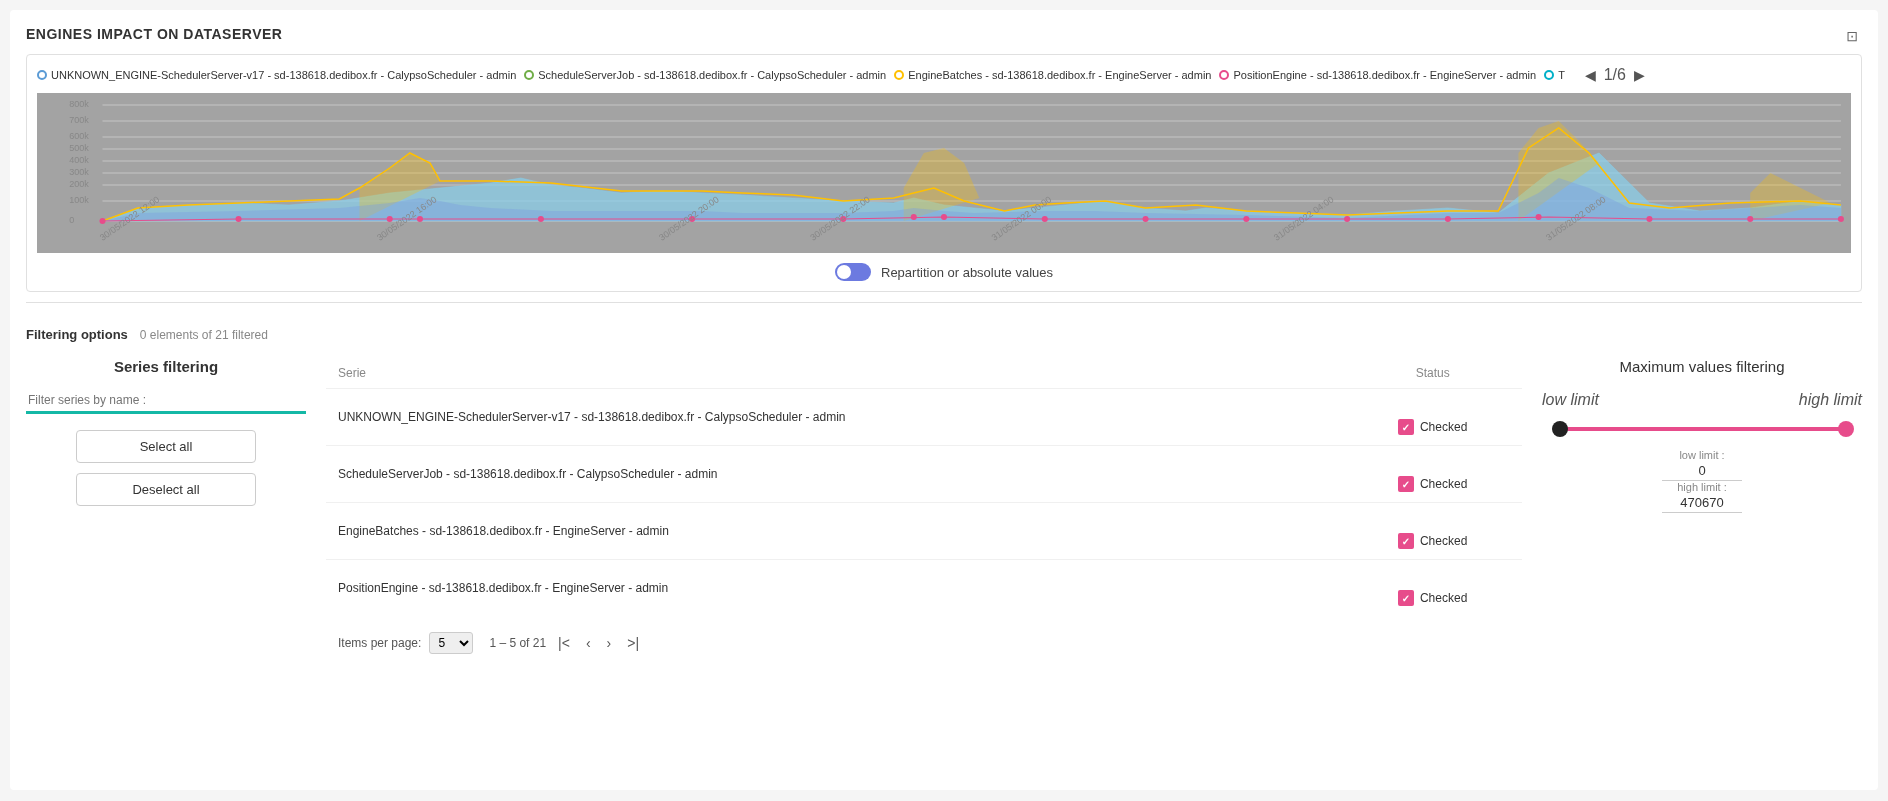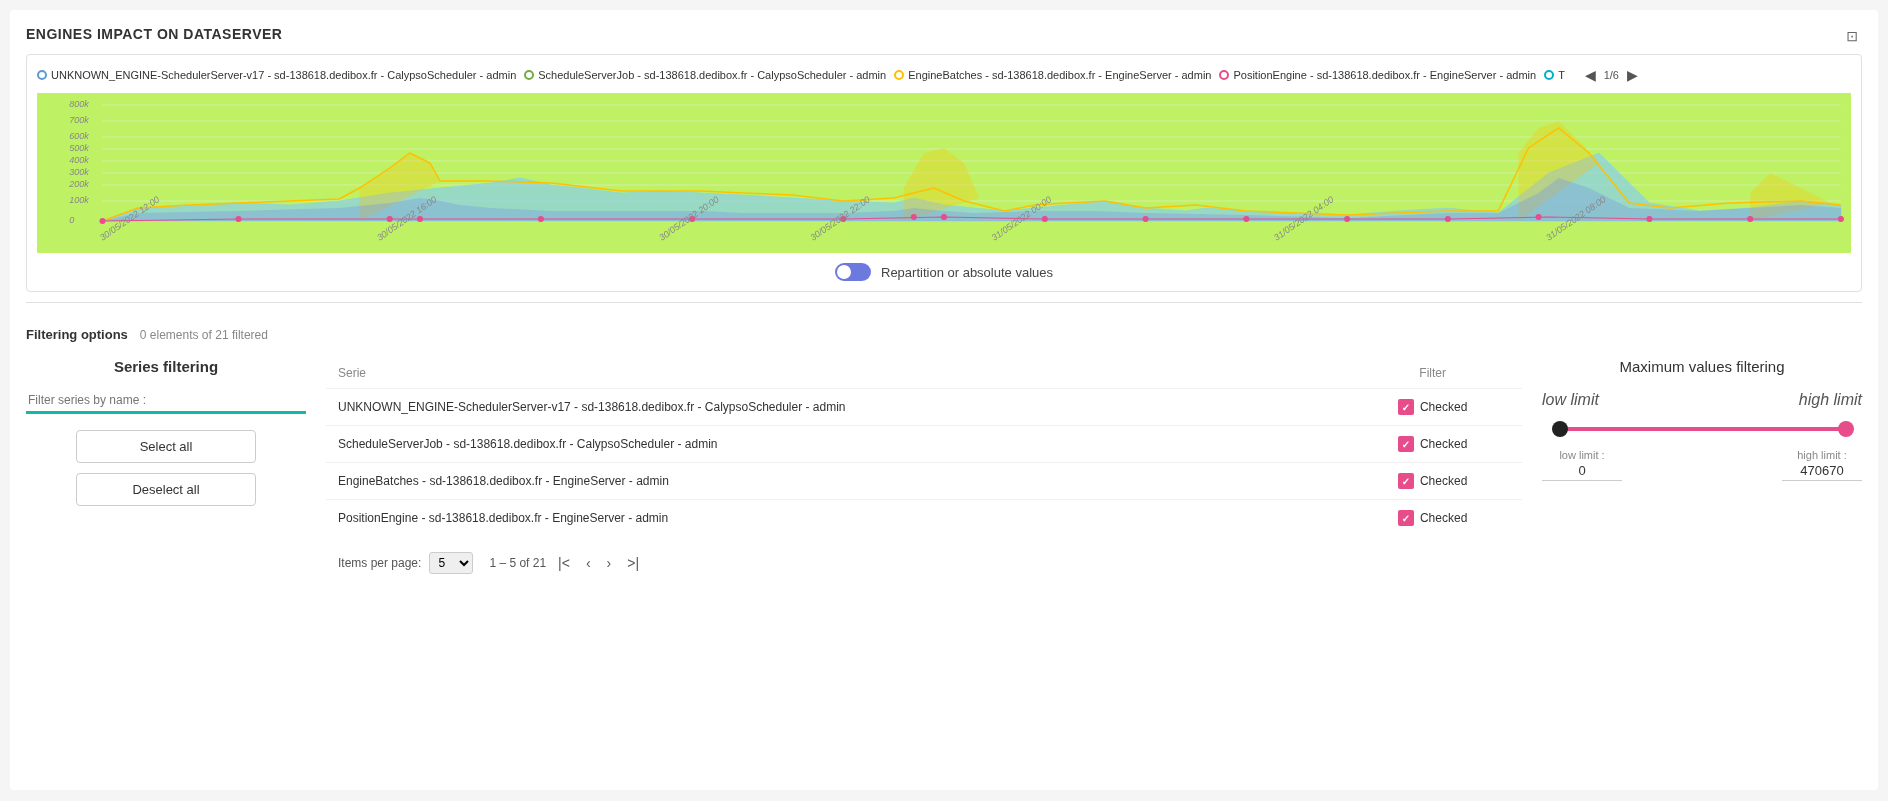--- a/index.html
+++ b/index.html
@@ -12,23 +12,23 @@
     .chart-container { border: 1px solid #e0e0e0; border-radius: 4px; padding: 10px; margin-bottom: 10px; position: relative; }
     .legend { display: flex; flex-wrap: wrap; gap: 8px; margin-bottom: 8px; font-size: 11px; align-items: center; }
     .legend-item { display: flex; align-items: center; gap: 4px; white-space: nowrap; }
     .legend-dot { width: 10px; height: 10px; border-radius: 50%; border: 2px solid; display: inline-block; }
     .legend-dot.blue { border-color: #5b9bd5; background: transparent; }
     .legend-dot.green { border-color: #70ad47; background: transparent; }
     .legend-dot.yellow { border-color: #ffc000; background: transparent; }
     .legend-dot.pink { border-color: #e74c8b; background: transparent; }
     .legend-dot.cyan { border-color: #00b0c8; background: transparent; }
     .legend-nav { display: flex; align-items: center; gap: 4px; margin-left: 8px; }
-    .legend-nav span { font-size: 11px; color: #555; }
-
-    .chart-area { position: relative; height: 160px; background: #bef264; font-style: italic; }
+    .legend-nav span { font-size: 16px; color: #555; }
+
+    .chart-area { position: relative; height: 160px; background: #a3a3a3; }
     svg.chart { width: 100%; height: 160px; }
 
     .toggle-row { display: flex; justify-content: center; align-items: center; gap: 10px; margin-top: 10px; }
     .toggle { width: 36px; height: 18px; background: #6c7ae0; border-radius: 9px; position: relative; display: inline-block; }
     .toggle-knob { width: 14px; height: 14px; background: #fff; border-radius: 50%; position: absolute; top: 2px; left: 2px; }
     .toggle-label { font-size: 13px; color: #444; }
 
     
     .filtering-header { display: flex; align-items: center; gap: 12px; margin-bottom: 16px; border-top: 1px solid #e0e0e0; padding-top: 24px; }
     .filtering-title { font-weight: bold; font-size: 13px; }
@@ -40,21 +40,21 @@
     .filter-input { width: 100%; border: none; border-bottom: 3px solid #14b8a6; padding: 4px 2px; font-size: 12px; color: #999; outline: none; margin-bottom: 16px; background: transparent; }
     .btn-select { display: block; width: 180px; margin: 0 auto 10px auto; padding: 8px 0; border: 1px solid #ccc; background: #fff; border-radius: 4px; font-size: 13px; cursor: pointer; text-align: center; color: #333; }
 
     .table-section { flex: 1; }
     .table { width: 100%; border-collapse: collapse; }
     .table th { font-size: 12px; color: #888; font-weight: normal; padding: 8px 12px; text-align: center; }
     .table th.serie-col { text-align: left; }
     .table td { padding: 10px 12px; border-top: 1px solid #f0f0f0; font-size: 12px; }
     .table td.serie-name { color: #333; }
     .table td.status-col { text-align: center; }
-    .status-badge { display: flex; align-items: center; gap: 6px; justify-content: center; }
+    .status-badge { display: flex; align-items: center; gap: 6px; justify-content: center; margin-top: 20px; }
     .checkbox-checked { width: 16px; height: 16px; background: #e74c8b; border-radius: 2px; display: inline-flex; align-items: center; justify-content: center; }
     .checkbox-checked::after { content: '✓'; color: white; font-size: 10px; font-weight: bold; }
     .status-text { color: #333; font-size: 12px; }
 
     
     .pagination { display: flex; align-items: center; gap: 8px; margin-top: 16px; padding-left: 12px; }
     .pagination-label { font-size: 12px; color: #555; }
     .pagination-select { border: 1px solid #ccc; border-radius: 3px; padding: 2px 4px; font-size: 12px; }
     .pagination-info { font-size: 12px; color: #555; margin-left: 8px; }
     .pagination-btn { background: none; border: none; cursor: pointer; color: #555; font-size: 14px; padding: 2px 4px; }
@@ -62,21 +62,21 @@
     
     .max-filter { flex: 0 0 320px; }
     .max-filter-title { font-weight: normal; font-size: 15px; margin-bottom: 16px; text-align: center; }
     .limits-row { display: flex; justify-content: space-between; margin-bottom: 8px; }
     .limit-label { font-size: 16px; color: #555; text-align: center; font-style: italic; }
     .slider-container { position: relative; height: 24px; margin-bottom: 8px; }
     .slider-track { height: 4px; background: #e0e0e0; border-radius: 2px; position: absolute; top: 10px; left: 10px; right: 10px; }
     .slider-fill { height: 4px; background: #e74c8b; border-radius: 2px; position: absolute; top: 10px; right: 10px; width: 90%; }
     .slider-thumb-left { width: 16px; height: 16px; background: #222; border-radius: 50%; position: absolute; top: 4px; left: 10px; }
     .slider-thumb-right { width: 16px; height: 16px; background: #e74c8b; border-radius: 50%; position: absolute; top: 4px; right: 8px; }
-    .limit-values-row { display: flex; justify-content: space-between; }
+    .limit-values-row { display: flex; justify-content: space-between; flex-direction: column; }
     .limit-value-group { text-align: center; }
     .limit-value-label { font-size: 11px; color: #888; }
     .limit-value { font-size: 13px; font-weight: normal; border-bottom: 1px solid #ccc; min-width: 80px; display: inline-block; padding: 2px; }
 
     .relative-pos { position: relative; }
   </style>
 </head>
 <body>
 
 <div class="page relative-pos">
@@ -198,21 +198,21 @@
       <input class="filter-input" type="text" placeholder="Filter series by name :" style="">
       <button class="btn-select">Select all</button>
       <button class="btn-select">Deselect all</button>
     </div>
 
     <div class="table-section">
       <table class="table">
         <thead>
           <tr>
             <th class="serie-col">Serie</th>
-            <th>Filter</th>
+            <th>Status</th>
           </tr>
         </thead>
         <tbody id="table-body">
         <tr>
       <td class="serie-name">UNKNOWN_ENGINE-SchedulerServer-v17 - sd-138618.dedibox.fr - CalypsoScheduler - admin</td>
       <td class="status-col">
         <div class="status-badge">
           <span class="checkbox-checked"></span>
           <span class="status-text">Checked</span>
         </div>

